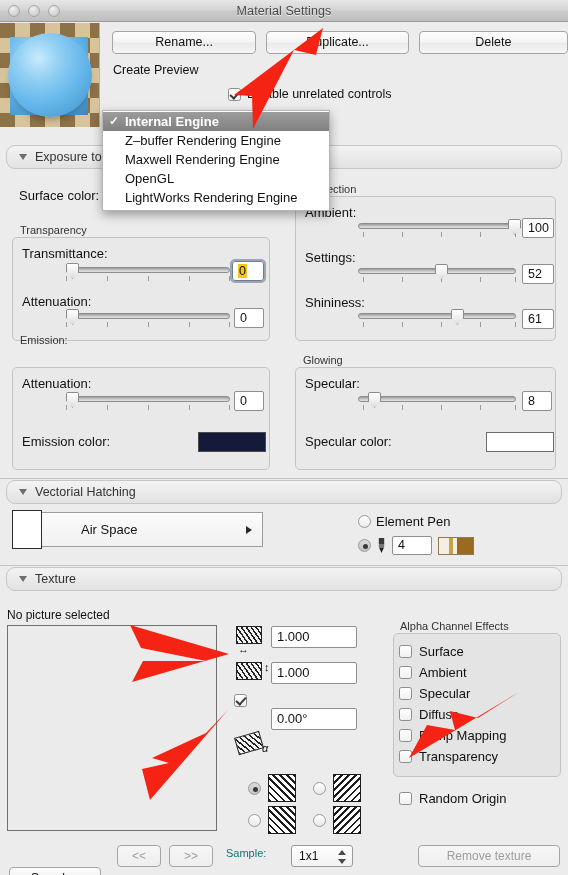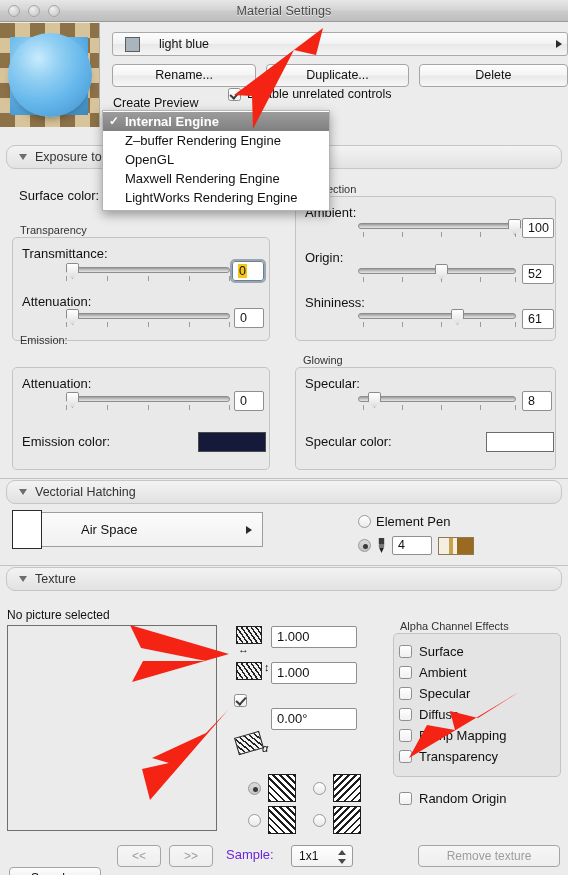--- a/index.html
+++ b/index.html
@@ -255,25 +255,20 @@
       <div class="tl"></div>
     </div>
     <div class="title-text">Material Settings</div>
   </div>
 
   <div class="preview-thumb">
     <div class="sphere"></div>
   </div>
 
   <div class="top-panel">
-    <div class="combo">
-      <div class="swatch"></div>
-      <div class="combo-label">light blue</div>
-      <div class="arrow-right"></div>
-    </div>
     <div class="btn-row">
       <div class="pbtn w2">Rename...</div>
       <div class="pbtn w1">Duplicate...</div>
       <div class="pbtn w3">Delete</div>
     </div>
     <div class="create-preview">Create Preview</div>
   </div>
 
   <div class="disable-row">
     <div class="cb checked"></div>
@@ -322,21 +317,21 @@
   <div class="ticks" style="left:358px; top:232px; width:158px;">
     <i style="left:5px"></i>
       <i style="left:44px"></i>
       <i style="left:83px"></i>
       <i style="left:122px"></i>
       <i style="left:157px"></i>
   </div>
   <div class="knob" style="left:508px; top:219px;"></div>
   <div class="numfield" style="left:522px; top:218px; width:32px;">100</div>
 
-  <div class="slider-label" style="left:305px; top:250px;">Origin:</div>
+  <div class="slider-label" style="left:305px; top:250px;">Settings:</div>
   <div class="track" style="left:358px; top:268px; width:158px;"></div>
   <div class="ticks" style="left:358px; top:277px; width:158px;">
     <i style="left:5px"></i>
       <i style="left:44px"></i>
       <i style="left:83px"></i>
       <i style="left:122px"></i>
       <i style="left:157px"></i>
   </div>
   <div class="knob" style="left:435px; top:264px;"></div>
   <div class="numfield" style="left:522px; top:264px; width:32px;">52</div>
@@ -488,43 +483,43 @@
   </div>
 
   <div style="position:absolute; left:399px; top:791px; display:flex; align-items:center; gap:7px;">
     <span class="cb"></span>
     <span style="font-size:13px;color:#111;">Random Origin</span>
   </div>
 
   <div class="bbtn" style="left:9px; top:867px; width:92px;">Search...</div>
   <div class="bbtn dim" style="left:117px; top:845px; width:44px;">&lt;&lt;</div>
   <div class="bbtn dim" style="left:169px; top:845px; width:44px;">&gt;&gt;</div>
-  <div style="position:absolute; left:226px; top:847px; font-size:13px; color:#6d28d9;">Sample:</div>
+  <div style="position:absolute; left:226px; top:847px; font-size:11px; color:#0f766e;">Sample:</div>
   <div class="stepper-select" style="left:291px; top:845px;">
     <span>1x1</span>
     <span class="stepper-arrows">
         <i class="up"></i>
         <i class="dn"></i>
       </span>
   </div>
   <div class="bbtn dim" style="left:418px; top:845px; width:142px;">Remove texture</div>
 
   <div class="menu">
     <div class="menu-item selected">
       <span class="chk">✓</span>
       <span>Internal Engine</span>
     </div>
     <div class="menu-item">
       <span>Z–buffer Rendering Engine</span>
     </div>
     <div class="menu-item">
+      <span>Maxwell Rendering Engine</span>
+    </div>
+    <div class="menu-item">
       <span>OpenGL</span>
-    </div>
-    <div class="menu-item">
-      <span>Maxwell Rendering Engine</span>
     </div>
     <div class="menu-item">
       <span>LightWorks Rendering Engine</span>
     </div>
   </div>
 
   <svg class="anno" style="left:0; top:0;" width="568" height="875" viewBox="0 0 568 875">
 
     <polygon points="323,28 316,55 294,50 253,129 252,96 234,95" fill="#f42314"></polygon>
 

